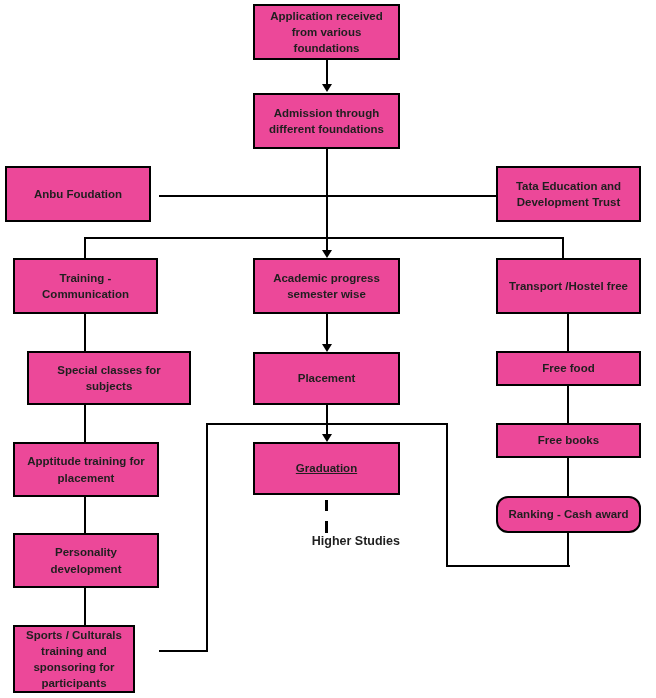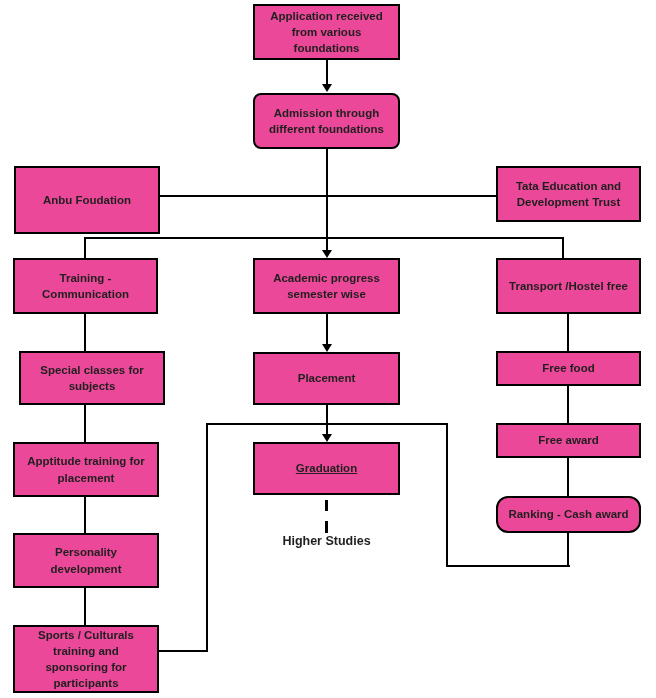--- a/index.html
+++ b/index.html
@@ -45,87 +45,87 @@
   .arrow-down {
     position: absolute;
     width: 0;
     height: 0;
     border-left: 5px solid transparent;
     border-right: 5px solid transparent;
     border-top: 8px solid #000000;
   }
   .floating-label {
     position: absolute;
-    text-align: center;
+    text-align: right;
     color: #1f1f1f;
     font-weight: 700;
     font-size: 12.5px;
   }
 </style>
 </head>
 <body>
 
 <div id="stage">
 
   <div class="box" style="left:253px; top:4px;   width:147px; height:56px;">
     <span>Application received
 from various
 foundations</span>
   </div>
-  <div class="box" style="left:253px; top:93px;  width:147px; height:56px;border-radius:8px;">
+  <div class="box" style="left:253px; top:93px;  width:147px; height:56px;">
     <span>Admission through
 different foundations</span>
   </div>
-  <div class="box" style="left:14px;  top:166px; width:146px; height:68px;align-items:center;">
+  <div class="box" style="left:5px;  top:166px; width:146px; height:56px;align-items:center;">
     <span>Anbu Foudation</span>
   </div>
   <div class="box" style="left:496px; top:166px; width:145px; height:56px;">
     <span>Tata Education and
 Development Trust</span>
   </div>
   <div class="box" style="left:13px;  top:258px; width:145px; height:56px;">
     <span>Training -
 Communication</span>
   </div>
   <div class="box" style="left:253px; top:258px; width:147px; height:56px;">
     <span>Academic progress
 semester wise</span>
   </div>
   <div class="box" style="left:496px; top:258px; width:145px; height:56px;">
     <span>Transport /Hostel free</span>
   </div>
-  <div class="box" style="left:19px;  top:351px; width:146px; height:54px;">
+  <div class="box" style="left:27px;  top:351px; width:164px; height:54px;">
     <span>Special classes for
 subjects</span>
   </div>
   <div class="box" style="left:13px;  top:442px; width:146px; height:55px;">
     <span>Apptitude training for
 placement</span>
   </div>
   <div class="box" style="left:13px;  top:533px; width:146px; height:55px;">
     <span>Personality
 development</span>
   </div>
-  <div class="box" style="left:13px;  top:625px; width:146px; height:68px;">
+  <div class="box" style="left:13px;  top:625px; width:122px; height:68px;">
     <span>Sports / Culturals
 training and
 sponsoring for
 participants</span>
   </div>
   <div class="box" style="left:253px; top:352px; width:147px; height:53px;">
     <span>Placement</span>
   </div>
   <div class="box" style="left:253px; top:442px; width:147px; height:53px;text-decoration:underline;">
     <span>Graduation</span>
   </div>
   <div class="box" style="left:496px; top:351px; width:145px; height:35px;">
     <span>Free food</span>
   </div>
   <div class="box" style="left:496px; top:423px; width:145px; height:35px;">
-    <span>Free award</span>
+    <span>Free books</span>
   </div>
   <div class="box" style="left:496px; top:496px; width:145px; height:37px;border-radius:12px;">
     <span>Ranking - Cash award</span>
   </div>
 
   <div class="floating-label" style="left:253px; top:534px; width:147px;">Higher Studies</div>
 
   <div class="vl" style="left:326px; top:60px;  height:26px;"></div>
   <div class="arrow-down" style="left:322px; top:84px;"></div>
 

